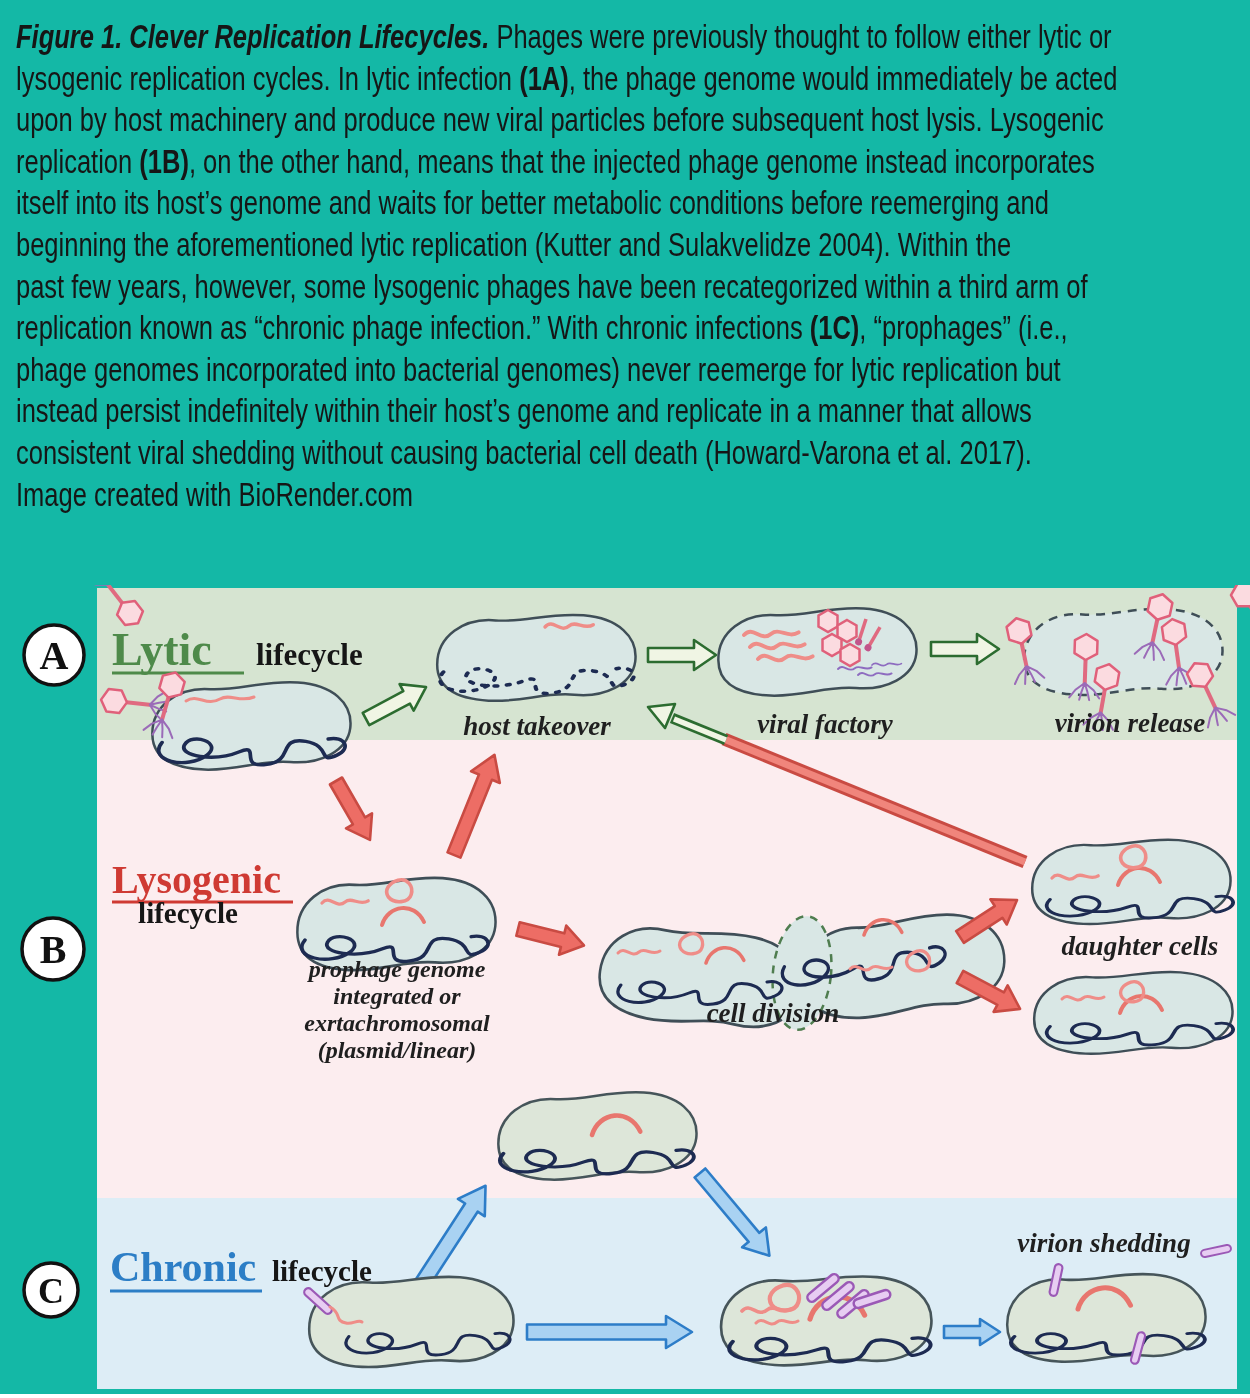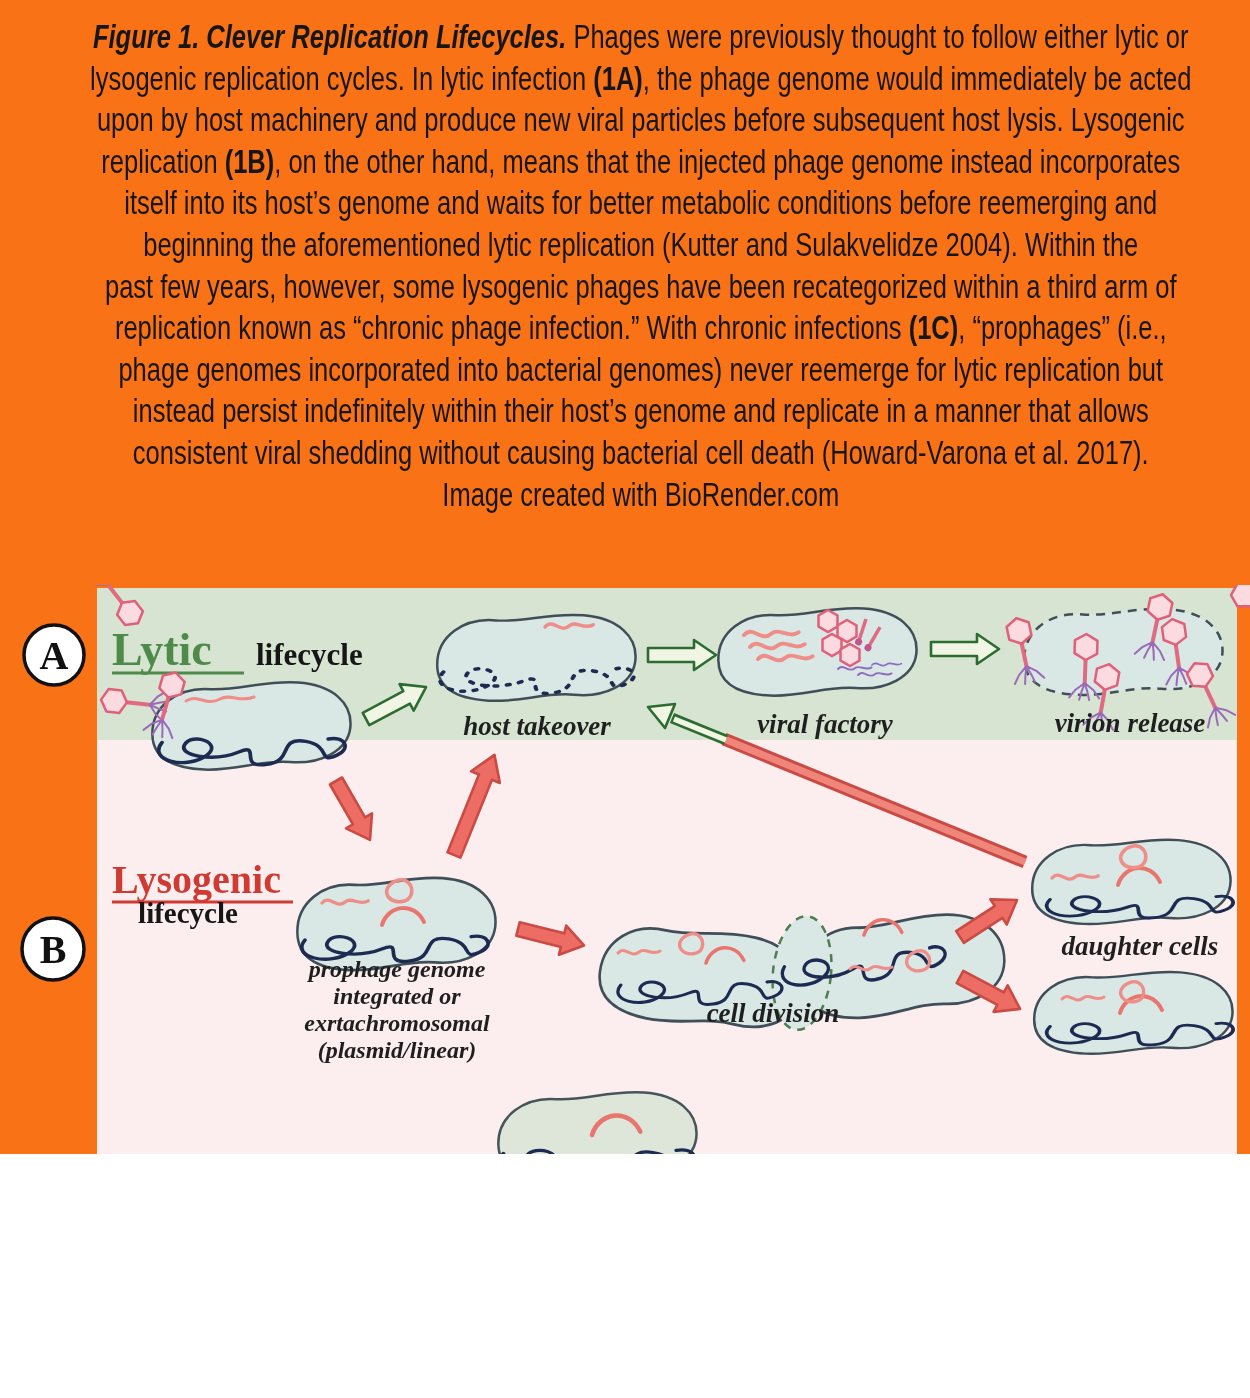--- a/index.html
+++ b/index.html
@@ -1,17 +1,17 @@
 <!DOCTYPE html>
 <html><head>
 <meta charset="utf-8">
 <style>
   html,body{margin:0;padding:0;background:#ffffff;}
-  .page{position:relative;width:1250px;height:1154px;background:#f97316;overflow:hidden;
-        font-family:"Liberation Sans",sans-serif;text-align:center;}
+  .page{position:relative;width:1250px;height:1394px;background:#14b8a6;overflow:hidden;
+        font-family:"Liberation Sans",sans-serif;}
   
   .caption{position:absolute;left:16px;top:16px;width:1666px;
            transform:scaleX(0.75);transform-origin:0 0;
            font-size:34px;line-height:41.6px;color:#161616;}
   .cap-line{white-space:nowrap;}
   .seg-bi{font-weight:bold;font-style:italic;}
   .seg-b{font-weight:bold;}
   .seg-r{font-weight:normal;}
   
   .diagram{position:absolute;left:0;top:585px;}

